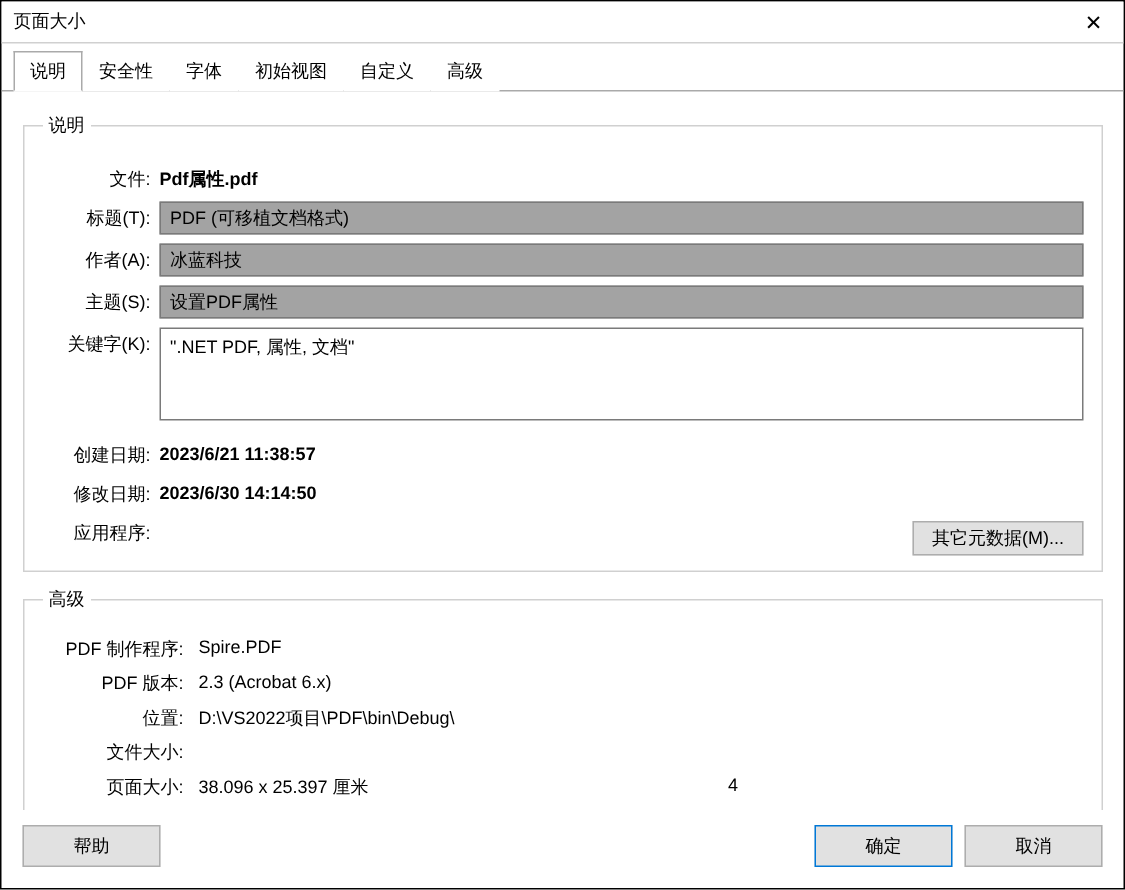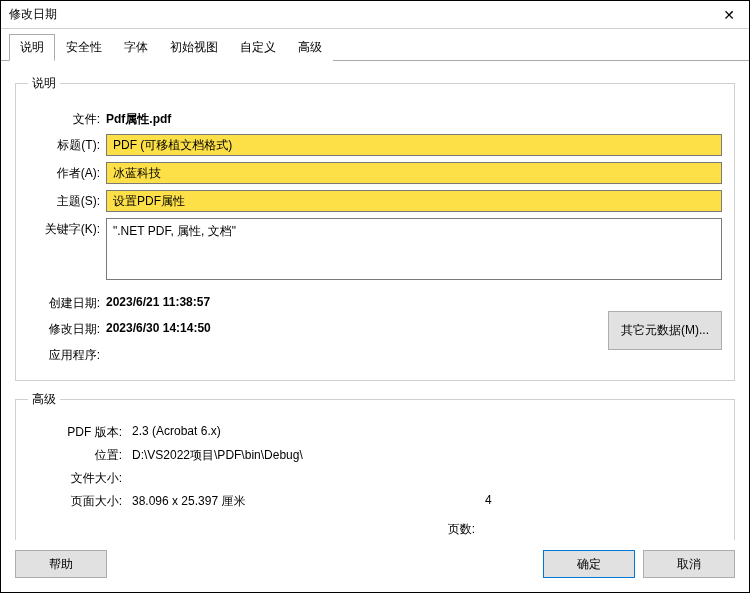--- a/index.html
+++ b/index.html
@@ -86,41 +86,41 @@
     padding-top: 3px;
     font-weight: bold;
   }
   .row input[type="text"] {
     flex: 1;
     height: 22px;
     padding: 2px 6px;
     border: 1px solid #7a7a7a;
     font-family: inherit;
     font-size: 12px;
-    background: #fde047;
+    background: #a3a3a3;
   }
   .row textarea {
     flex: 1;
     height: 62px;
     padding: 4px 6px;
     border: 1px solid #7a7a7a;
     font-family: inherit;
     font-size: 12px;
     background: #fff;
     resize: none;
   }
 
   .meta-btn-wrap {
     display: flex;
     justify-content: flex-end;
     margin-top: 2px;
   }
   button.win {
     min-width: 80px;
-    height: 39px;
+    height: 23px;
     padding: 0 12px;
     background: #e1e1e1;
     border: 1px solid #adadad;
     font-family: inherit;
     font-size: 12px;
     cursor: default;
   }
   button.primary { border: 1px solid #0078d7; }
 
   .adv-row {
@@ -144,21 +144,21 @@
     align-items: center;
     padding: 10px 14px 14px 14px;
   }
   .footer .right { display:flex; gap:8px; }
   .footer button.win { min-width: 92px; height: 28px; }
 </style>
 </head>
 <body>
 
 <div class="titlebar">
-  <span>修改日期</span>
+  <span>页面大小</span>
   <div class="close-btn">
     <span>✕</span>
   </div>
 </div>
 
 <div class="tabs">
   <div class="tab active"><span>说明</span></div>
   <div class="tab"><span>安全性</span></div>
   <div class="tab"><span>字体</span></div>
   <div class="tab"><span>初始视图</span></div>
@@ -189,21 +189,21 @@
     <div class="row">
       <div class="label">主题(S):</div>
       <input type="text" value="设置PDF属性" style="">
     </div>
 
     <div class="row">
       <div class="label">关键字(K):</div>
       <textarea style="">".NET PDF, 属性, 文档"</textarea>
     </div>
 
-    <div style="display:flex; align-items:center;">
+    <div style="display:flex; align-items:flex-end;">
       <div style="flex:1;">
         <div class="row">
           <div class="label">创建日期:</div>
           <div class="value">2023/6/21 11:38:57</div>
         </div>
         <div class="row">
           <div class="label">修改日期:</div>
           <div class="value">2023/6/30 14:14:50</div>
         </div>
         <div class="row">
@@ -214,20 +214,24 @@
       <div class="meta-btn-wrap" style="padding-top:2px;">
         <button class="win">其它元数据(M)...</button>
       </div>
     </div>
   </fieldset>
 
   <fieldset class="group">
     <legend>高级</legend>
 
     <div class="adv-row">
+      <div class="alabel">PDF 制作程序:</div>
+      <div class="avalue">Spire.PDF</div>
+    </div>
+    <div class="adv-row">
       <div class="alabel">PDF 版本:</div>
       <div class="avalue">2.3 (Acrobat 6.x)</div>
     </div>
     <div class="adv-row">
       <div class="alabel">位置:</div>
       <div class="avalue">D:\VS2022项目\PDF\bin\Debug\</div>
     </div>
     <div class="adv-row">
       <div class="alabel">文件大小:</div>
     </div>

